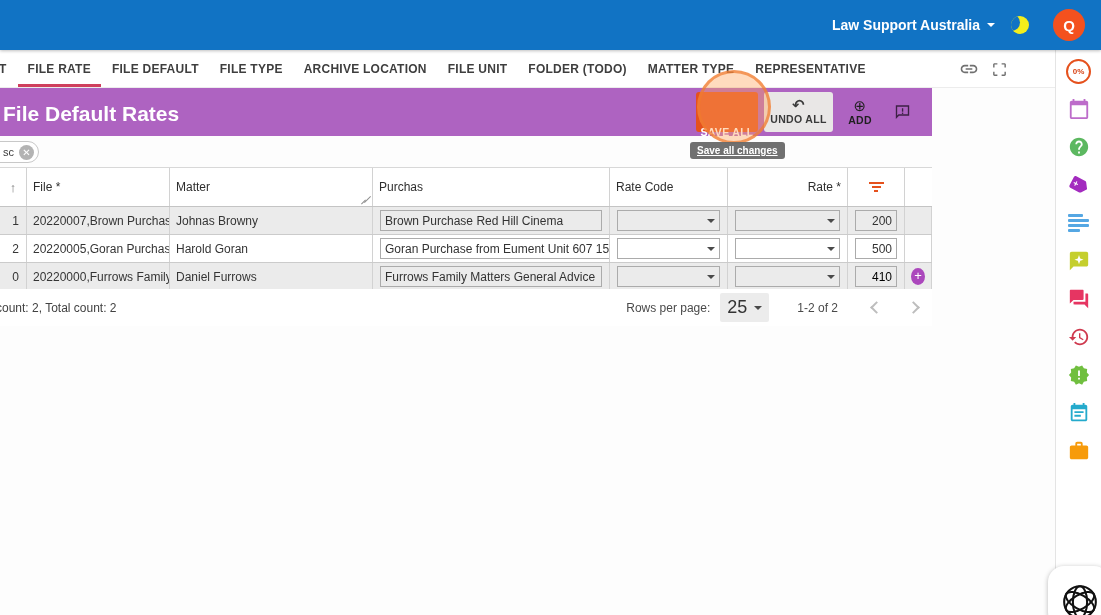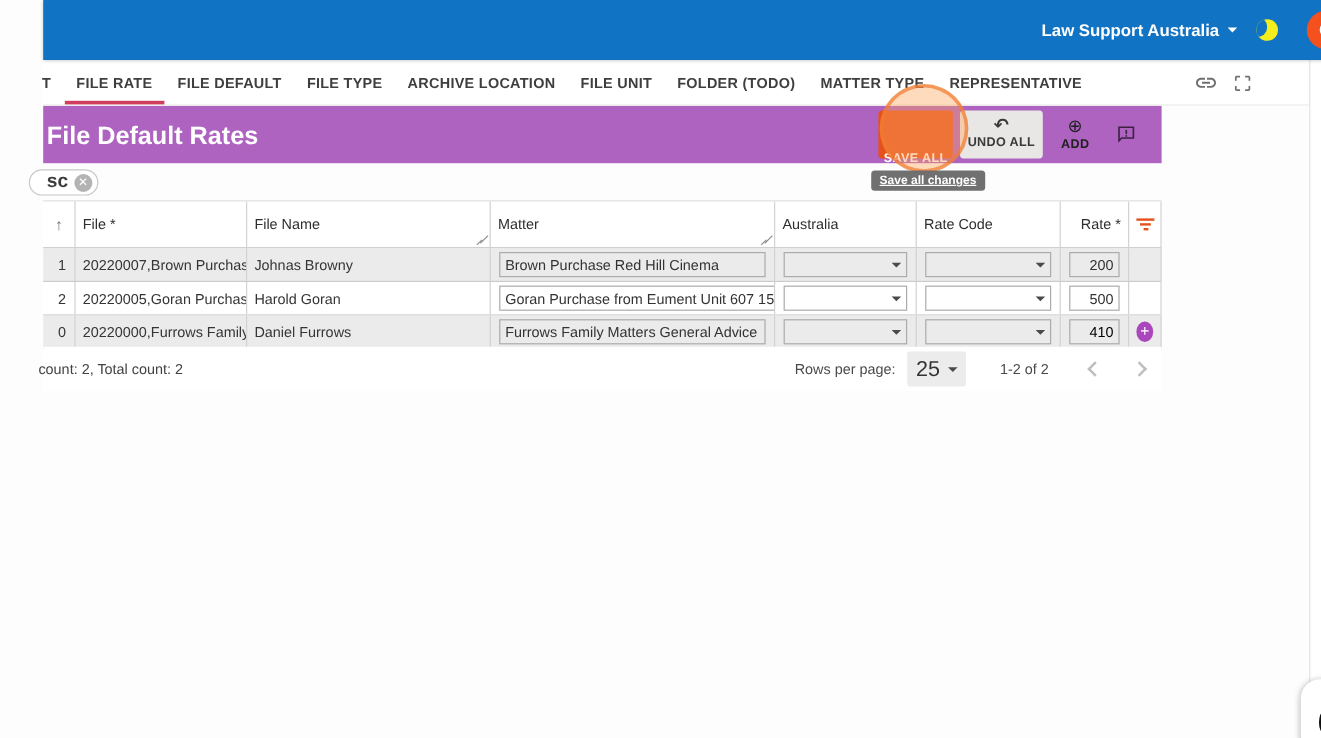--- a/index.html
+++ b/index.html
@@ -1,18 +1,18 @@
 <!DOCTYPE html>
 <html><head>
 <meta charset="utf-8">
 <style>
   * { margin:0; padding:0; box-sizing:border-box; }
   html,body { width:1101px; height:615px; overflow:hidden; background:#fdfdfd;
     font-family:"Liberation Sans","DejaVu Sans",sans-serif; }
-  .stage { position:absolute; left:0; top:0; width:963px; height:615px;margin-left:36px; }
+  .stage { position:absolute; left:0; top:0; width:963px; height:615px; }
 
   
   .topbar { position:absolute; left:0; top:0; width:1101px; height:50px;
     background:#1173c4; display:flex; align-items:center; justify-content:flex-end;
     padding-right:16px; gap:16px; box-shadow:0 1px 3px rgba(0,0,0,.25); z-index:30; }
   .org { display:flex; align-items:center; gap:7px; color:#fff; font-size:14px; font-weight:bold; cursor:pointer; }
   .caret-down-w { width:0;height:0;border-left:4px solid transparent;border-right:4px solid transparent;border-top:4px solid #fff; }
   .moon { width:18px; height:18px; border-radius:50%; background:#f3ee1c; position:relative; overflow:hidden; margin-right:8px; }
   .moon::after { content:""; position:absolute; width:17px; height:17px; border-radius:50%; background:#1173c4; left:-8px; top:-2px; }
   .avatar { width:32px; height:32px; border-radius:50%; background:#f4511e; color:#fff;
@@ -40,21 +40,21 @@
   .feedback { position:absolute; left:893px; top:103px; z-index:6; cursor:pointer; }
 
   .hl-circle { position:absolute; left:697px; top:70px; width:74px; height:74px; border-radius:50%;
     background:rgba(255,166,92,.40); border:3px solid rgba(240,122,46,.70); z-index:20; pointer-events:none; }
   .tooltip { position:absolute; left:690px; top:142px; background:rgba(104,104,104,.95); color:#fff;
     font-size:10px; font-weight:bold; padding:3px 7px; border-radius:3px; z-index:21;text-decoration:underline; }
 
   
   .chip { position:absolute; left:-12px; top:141px; height:22px; border:1px solid #c8c8c8; border-radius:12px;
     background:#fff; display:flex; align-items:center; gap:5px; padding:0 4px 0 14px; z-index:3; cursor:pointer; }
-  .chip-label { font-size:16px; font-weight:bold; color:#3c3c3c; }
+  .chip-label { font-size:11px; font-weight:normal; color:#3c3c3c; }
   .chip-x { width:15px; height:15px; border-radius:50%; background:#b3b3b3; color:#fff; font-size:10px;
     display:flex; align-items:center; justify-content:center; cursor:pointer; }
 
   
   .grid { position:absolute; left:0; top:167px; width:932px; border-top:1px solid #d8d8d8; background:#fff; z-index:2; }
   .grow { display:grid; grid-template-columns:27px 143px 203px 237px 118px 120px 57px 27px; }
   .ghead { height:39px; border-bottom:1px solid #c4c4c4; background:#fff; }
   .ghead .cell { font-size:12px; color:#2e2e2e; }
   .gbody { height:28px; border-bottom:1px solid #cbcbcb; }
   .gbody.odd { background:#ebebeb; }
@@ -202,29 +202,25 @@
 
   <div class="grid">
     <div class="grow ghead">
       <div class="cell">
         <span class="sort-arrow">↑</span>
         </div>
       <div class="cell">
         <span>File *</span>
         </div>
       <div class="cell">
-        <span>File Name</span>
-        <span class="rz"></span>
-        </div>
-      <div class="cell">
         <span>Matter</span>
         <span class="rz"></span>
         </div>
       <div class="cell">
-        <span>Australia</span>
+        <span>Purchas</span>
         </div>
       <div class="cell">
         <span>Rate Code</span>
         </div>
       <div class="cell right">
         <span>Rate *</span>
         </div>
       <div class="cell">
         <span class="filter-icon">
             <i></i>

